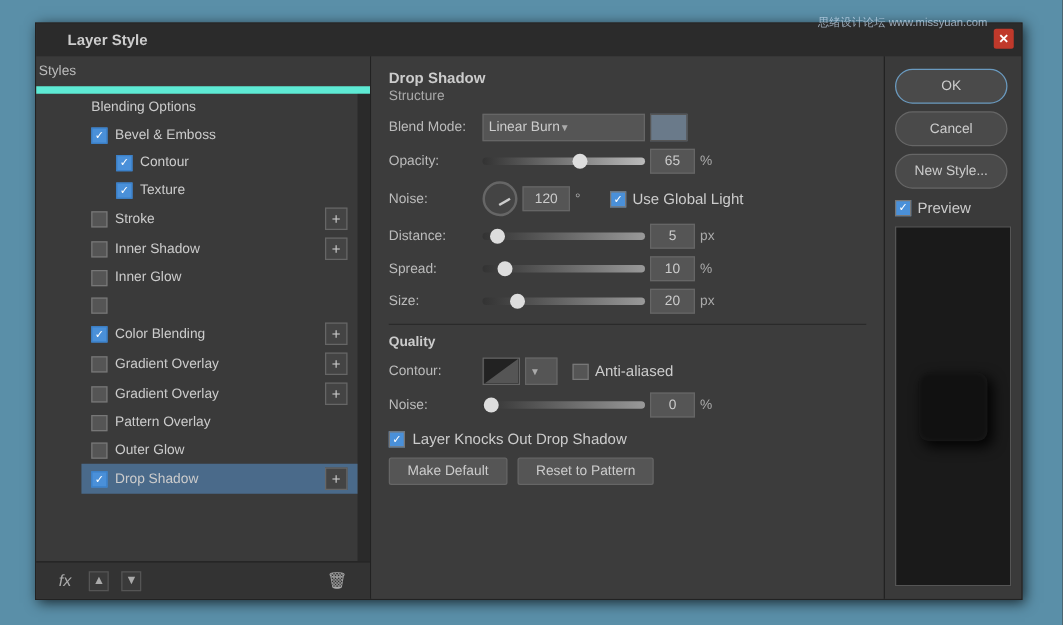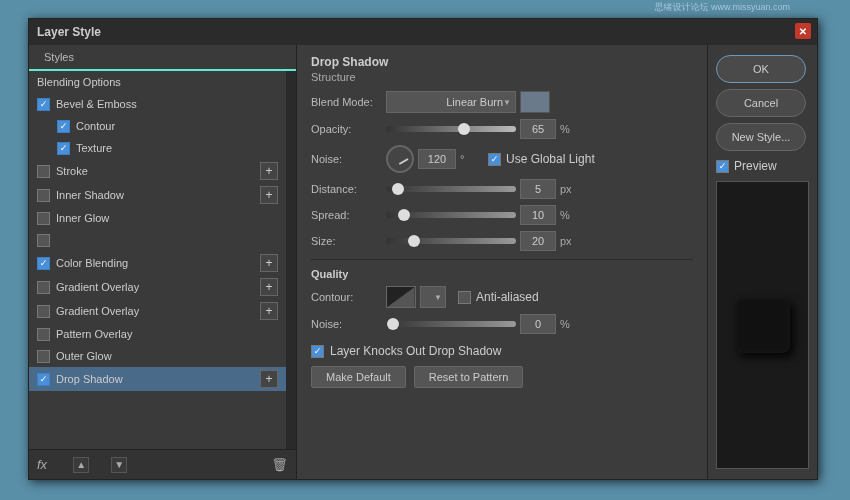--- a/index.html
+++ b/index.html
@@ -20,21 +20,21 @@
       height: 462px;
       background: #3c3c3c;
       border: 1px solid #222;
       box-shadow: 2px 2px 10px rgba(0,0,0,0.7);
     }
     .title-bar {
       background: #2b2b2b;
       height: 26px;
       display: flex;
       align-items: center;
-      padding: 0 8px;
+      padding: 0 25px;
       color: #ccc;
       font-size: 12px;
       font-weight: bold;
       position: relative;
     }
     .close-btn {
       position: absolute;
       right: 6px;
       top: 4px;
       width: 16px;
@@ -55,24 +55,24 @@
     }
     
     .left-panel {
       width: 268px;
       border-right: 1px solid #222;
       display: flex;
       flex-direction: column;
       background: #3a3a3a;
     }
     .left-panel-header {
-      padding: 6px 15px;
+      padding: 6px 2px;
       color: #bbb;
       font-size: 11px;
-      border-bottom: 2px solid #5eead4;
+      border-bottom: 6px solid #5eead4;
     }
     .style-item {
       display: flex;
       align-items: center;
       padding: 3px 8px;
       cursor: pointer;
       position: relative;
       min-height: 22px;
     }
     .style-item.active { background: #4a6a8a; }
@@ -113,31 +113,32 @@
       flex-shrink: 0;
     }
     .scrollbar-area {
       width: 10px;
       background: #2a2a2a;
     }
     .left-panel-content {
       display: flex;
       flex: 1;
       overflow: hidden;
+      margin-left: 36px;
     }
     .styles-list-inner {
       flex: 1;
     }
     .left-footer {
       height: 30px;
       border-top: 1px solid #222;
       display: flex;
       align-items: center;
-      padding: 0 8px;
-      gap: 22px;
+      padding: 0 18px;
+      gap: 10px;
       background: #333;
       justify-content: space-between;
     }
     .fx-label {
       font-size: 13px;
       font-style: italic;
       color: #aaa;
       margin-right: 4px;
     }
     .arrow-btn {
@@ -198,21 +199,21 @@
     .dropdown {
       background: #555;
       border: 1px solid #666;
       color: #ccc;
       font-size: 11px;
       padding: 2px 4px;
       width: 130px;
       height: 22px;
       display: flex;
       align-items: center;
-      justify-content: flex-end;
+      justify-content: flex-start;
       cursor: pointer;
     }
     .dropdown-arrow {
       font-size: 8px;
       color: #aaa;
     }
     .color-box {
       width: 30px;
       height: 22px;
       background: #6a7a8a;
@@ -391,21 +392,21 @@
       width: 55px;
       height: 55px;
       background: #111;
       border-radius: 8px;
       box-shadow: 4px 4px 10px rgba(0,0,0,0.9), inset 0 0 5px rgba(255,255,255,0.05);
     }
 
     
     .watermark {
       position: absolute;
-      top: 1px;
+      top: 12px;
       right: 60px;
       font-size: 9px;
       color: rgba(200,220,240,0.7);
     }
   </style>
 </head>
 <body>
 
 <div class="dialog">
   <div class="title-bar">

